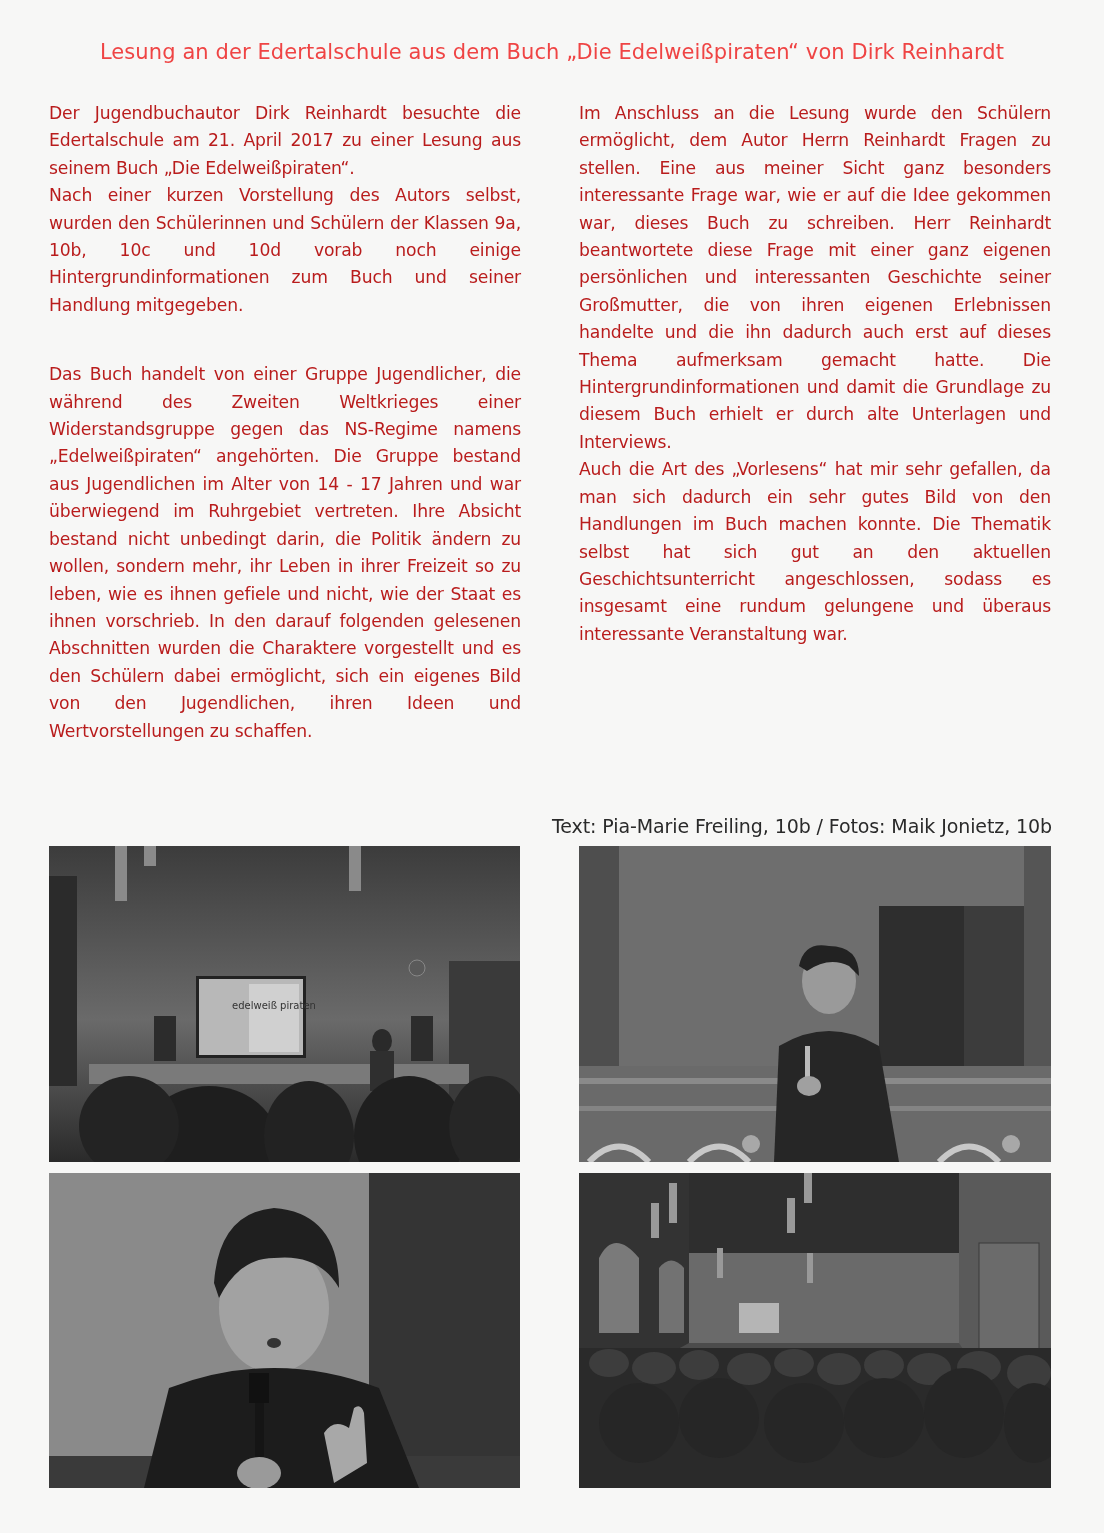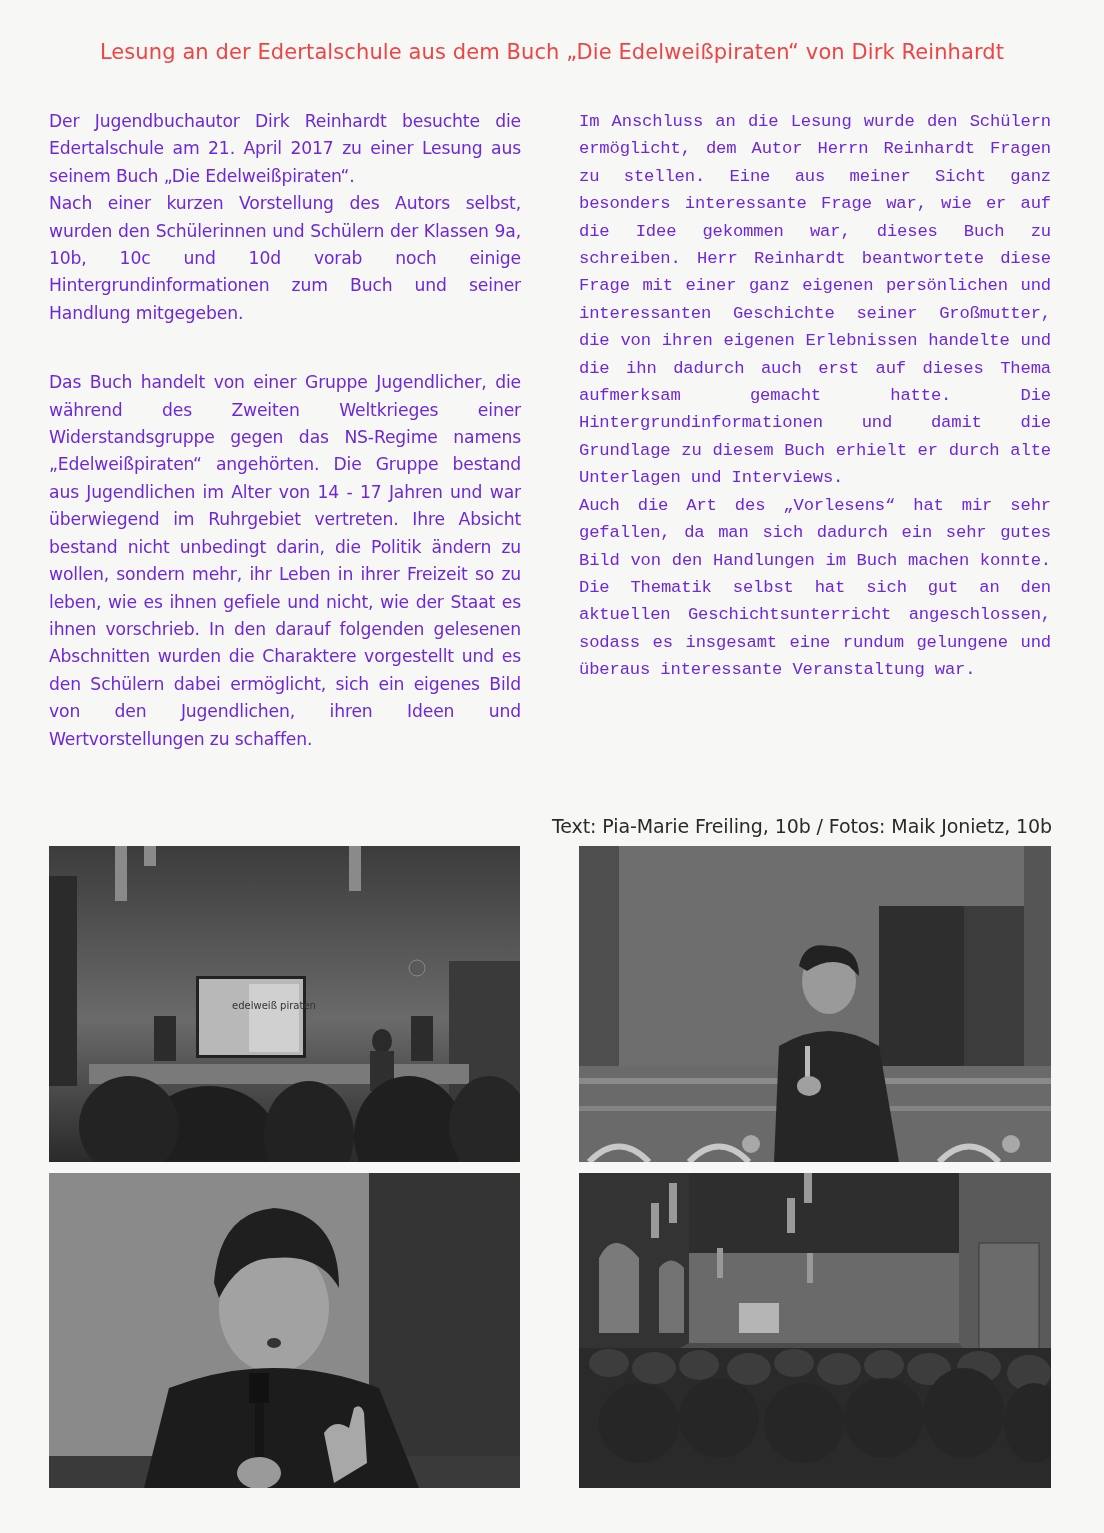--- a/index.html
+++ b/index.html
@@ -11,28 +11,28 @@
     font-family: "DejaVu Sans", sans-serif;
     color: #1c1c1c;
   }
   .title {
     position: absolute; left: 0; width: 1104px; top: 40px;
     text-align: center;
     font-size: 21px; font-weight: 400; letter-spacing: 0.1px;
     color: #ef4444;
   }
   .col {
-    position: absolute; top: 108px; width: 472px;
+    position: absolute; top: 100px; width: 472px;
     font-size: 17.2px; line-height: 27.4px;
     text-align: justify;
-    color: #6d28d9;
+    color: #b91c1c;
     letter-spacing: -0.15px;
   }
   .col.left { left: 49px; }
-  .col.right { left: 579px; font-family: Liberation Mono, monospace; }
+  .col.right { left: 579px; }
   .col p { margin: 0; }
   .col p.gap { margin-top: 42px; }
   .col p.last-left { text-align-last: left; }
   .credit {
     position: absolute; top: 815px; right: 52px;
     font-size: 19px; color: #2a2a2a; letter-spacing: -0.1px;
   }
   .photo {
     position: absolute; overflow: hidden;
     background: #a16207;

